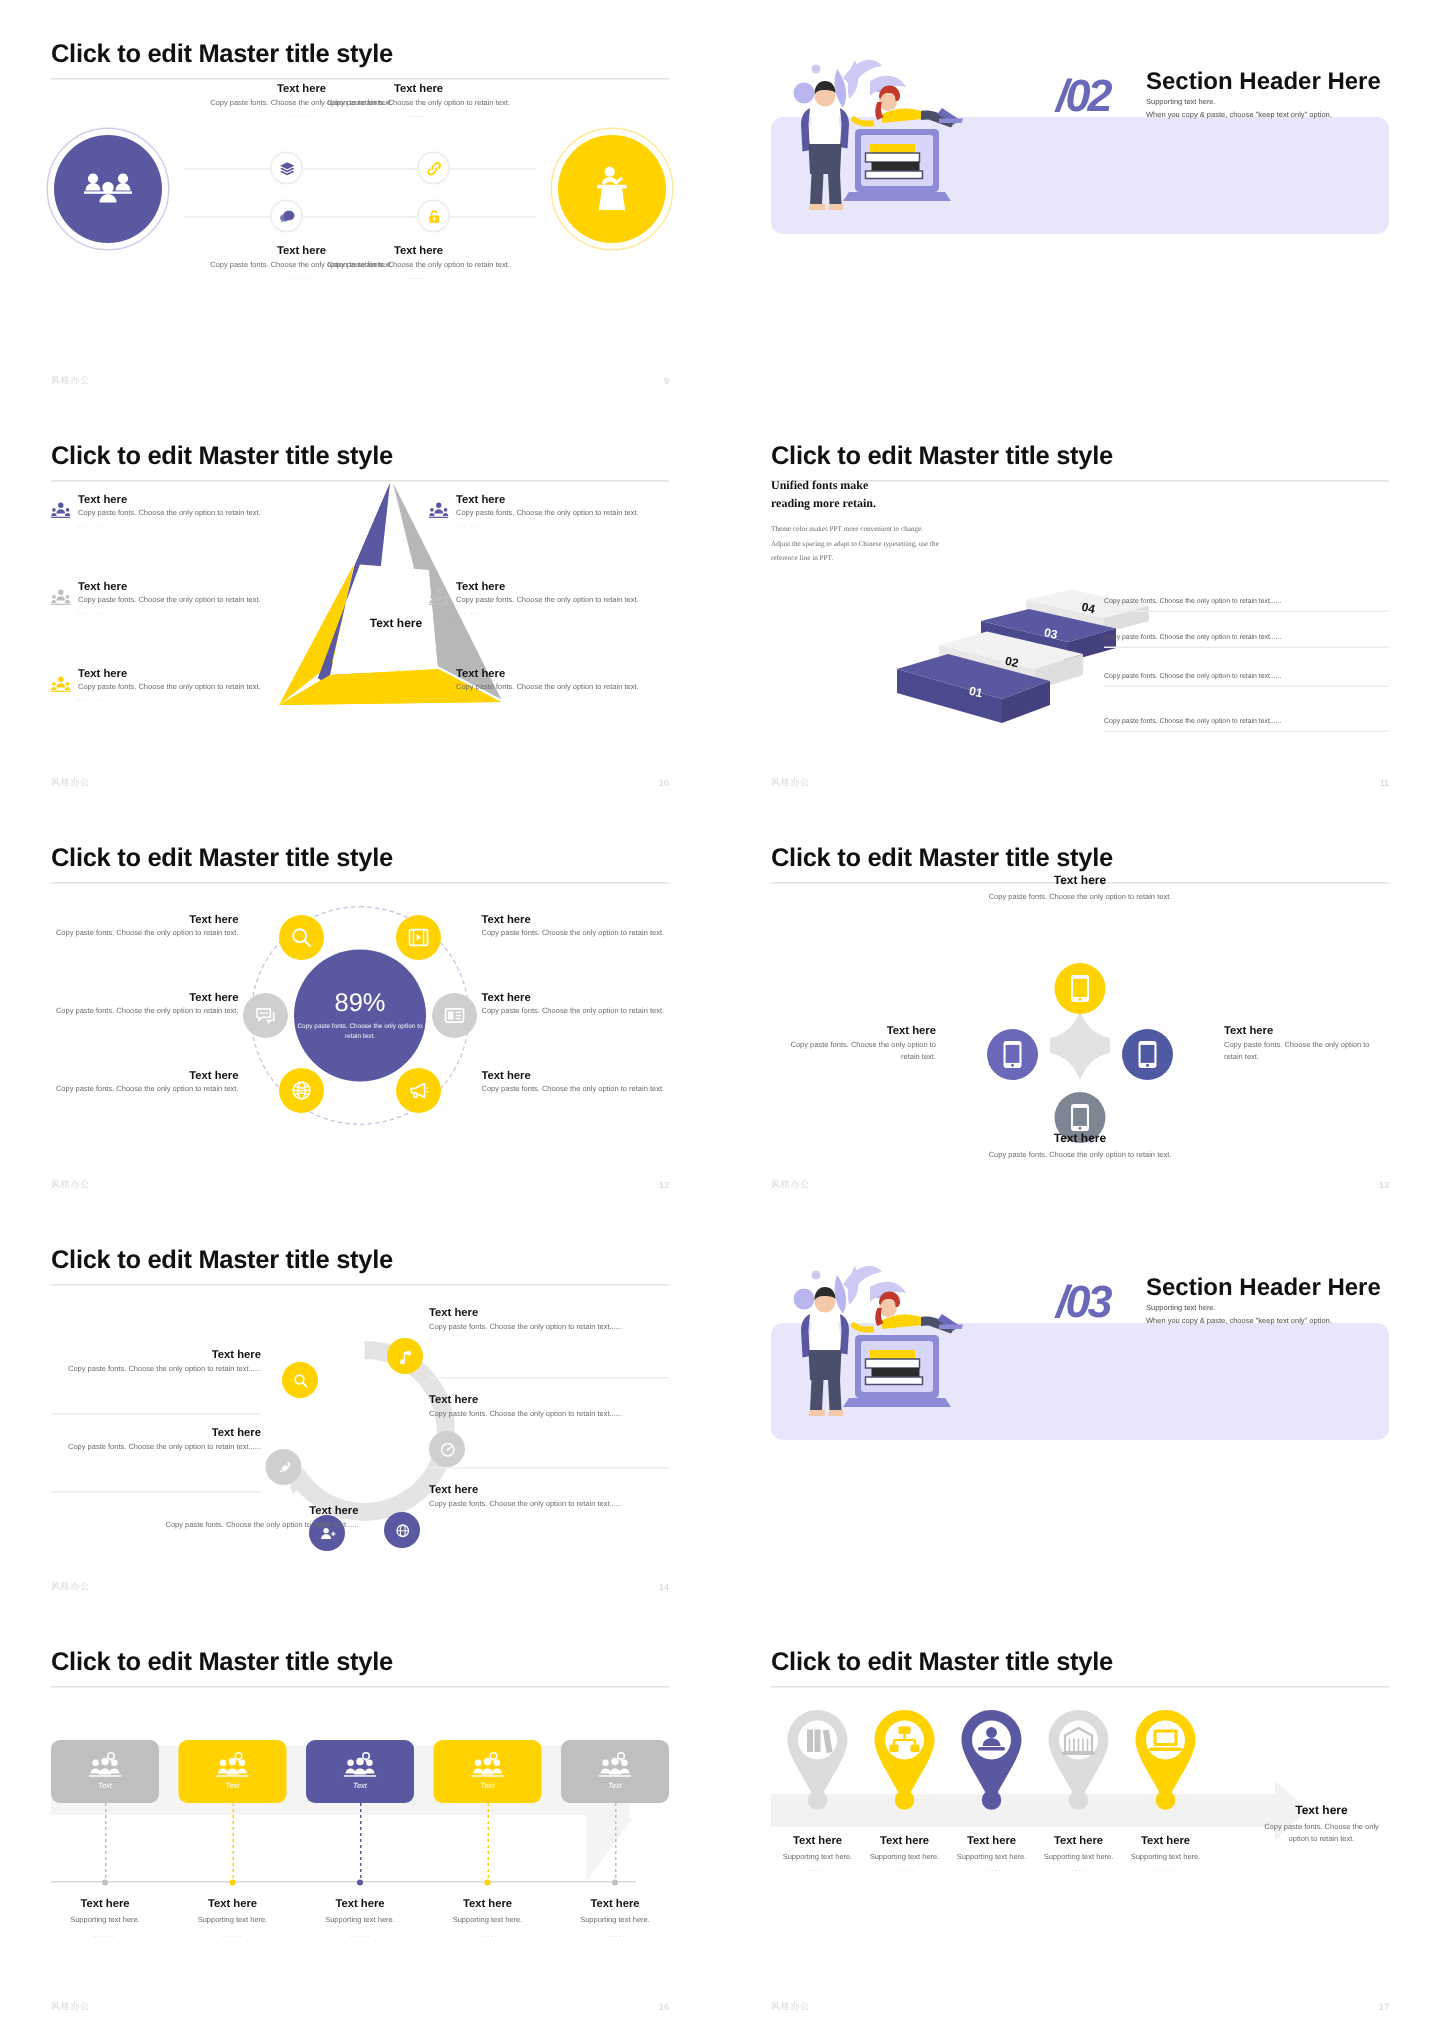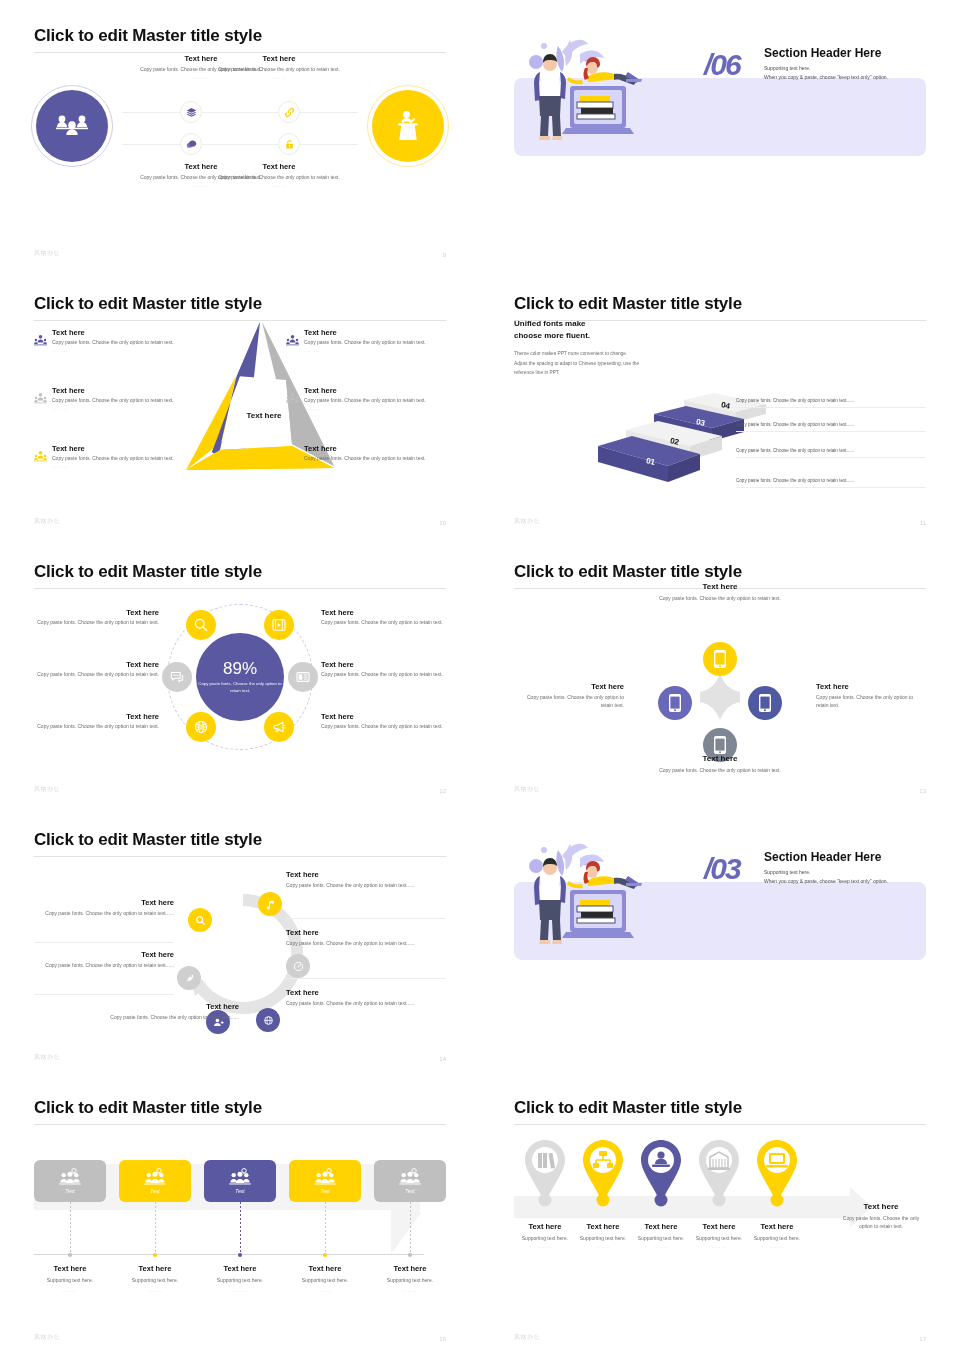--- a/index.html
+++ b/index.html
@@ -71,21 +71,21 @@
   .sec-card {
     position: absolute; left: 0; right: 0; top: 52px; height: 78px;
     background: #e7e6fb; border-radius: 8px;
   }
   .sec-illus { position: absolute; left: 8px; top: 6px; width: 130px; height: 112px; }
   .sec-num {
     position: absolute; left: 190px; top: 22px;
     font-size: 30px; font-weight: bold; color: #6a68b8;
     font-style: italic; letter-spacing: -2px;
   }
-  .sec-title { position: absolute; left: 250px; top: 20px; font-size: 12px; font-weight: bold; color: #111; }
+  .sec-title { position: absolute; left: 250px; top: 20px; font-size: 16px; font-weight: bold; color: #111; }
   .sec-sub { position: absolute; left: 250px; top: 38px; font-size: 5px; color: #4d4d4d; line-height: 1.8; }
 
   
   .tri-row { position: absolute; display: flex; gap: 5px; width: 160px; }
   .tri-ico { width: 13px; flex: 0 0 13px; padding-top: 1px; }
   .tri-txt .h3 { margin-bottom: 2px; }
 
   
   .lead { font-size: 8px; font-weight: bold; line-height: 1.45; color: #111; }
   .lead-body { font-size: 4.8px; color: #6d6d6d; line-height: 2; margin-top: 8px; }
@@ -282,21 +282,21 @@
         <path d="M31 104h9v4H30z" fill="#f3c9a9"></path>
 
         <rect x="48" y="54" width="56" height="42" rx="3" fill="#8d8ad6"></rect>
         <rect x="52" y="58" width="48" height="34" rx="2" fill="#d8d6f8"></rect>
         <rect x="58" y="64" width="30" height="6" fill="#ffd200"></rect>
         <rect x="55" y="70" width="36" height="6" fill="#fff" stroke="#4a4f6b" stroke-width="1"></rect>
         <rect x="59" y="76" width="32" height="6" fill="#2b2b2b"></rect>
         <rect x="55" y="82" width="38" height="5" fill="#fff" stroke="#4a4f6b" stroke-width="1"></rect>
         <path d="M44 96h64l4 6H40z" fill="#8d8ad6"></path>
       </svg>
-      <div class="sec-num">/06</div>
+      <div class="sec-num">/02</div>
       <div class="sec-title">Section Header Here</div>
       <div class="sec-sub">
         <div>Supporting text here.</div>
         <div>When you copy &amp; paste, choose "keep text only" option.</div>
       </div>
     </div>
   </div>
 
   <div class="slide">
     <div class="slide-inner">
@@ -417,23 +417,23 @@
     </div>
     <div class="footer-logo">风格办公</div>
     <div class="footer-num">10</div>
   </div>
 
   <div class="slide">
     <div class="slide-inner">
       <div class="title">Click to edit Master title style</div>
       <div class="title-rule"></div>
 
-      <div style="position:absolute; left:0; top:24px; width:220px;">
+      <div style="position:absolute; left:0; top:24px; width:220px;font-family:Liberation Serif, serif;">
         <div class="lead">Unified fonts make</div>
-        <div class="lead">choose more fluent.</div>
+        <div class="lead">reading more retain.</div>
         <div class="lead-body">Theme color makes PPT more convenient to change.</div>
         <div class="lead-body" style="margin-top:0">Adjust the spacing to adapt to Chinese typesetting, use the</div>
         <div class="lead-body" style="margin-top:0">reference line in PPT.</div>
       </div>
 
       <svg style="position:absolute; left:82px; top:96px; width:200px; height:110px;" viewBox="0 0 200 110">
 
         <path d="M88 10 L118 3 L170 14 L140 22 Z" fill="#f2f2f2"></path>
         <path d="M140 22 L170 14 L170 24 L140 32 Z" fill="#dedede"></path>
         <path d="M88 10 L140 22 L140 32 L88 20 Z" fill="#e8e8e8"></path>

